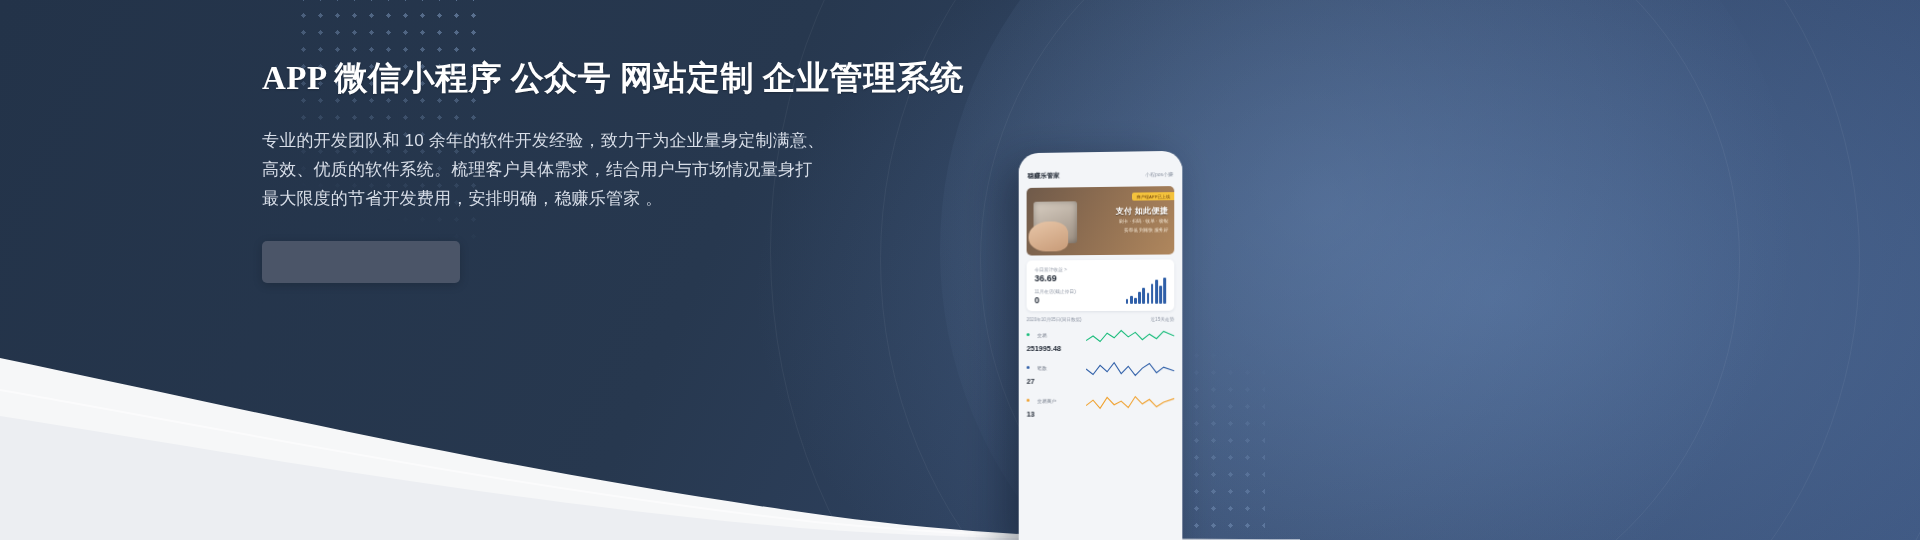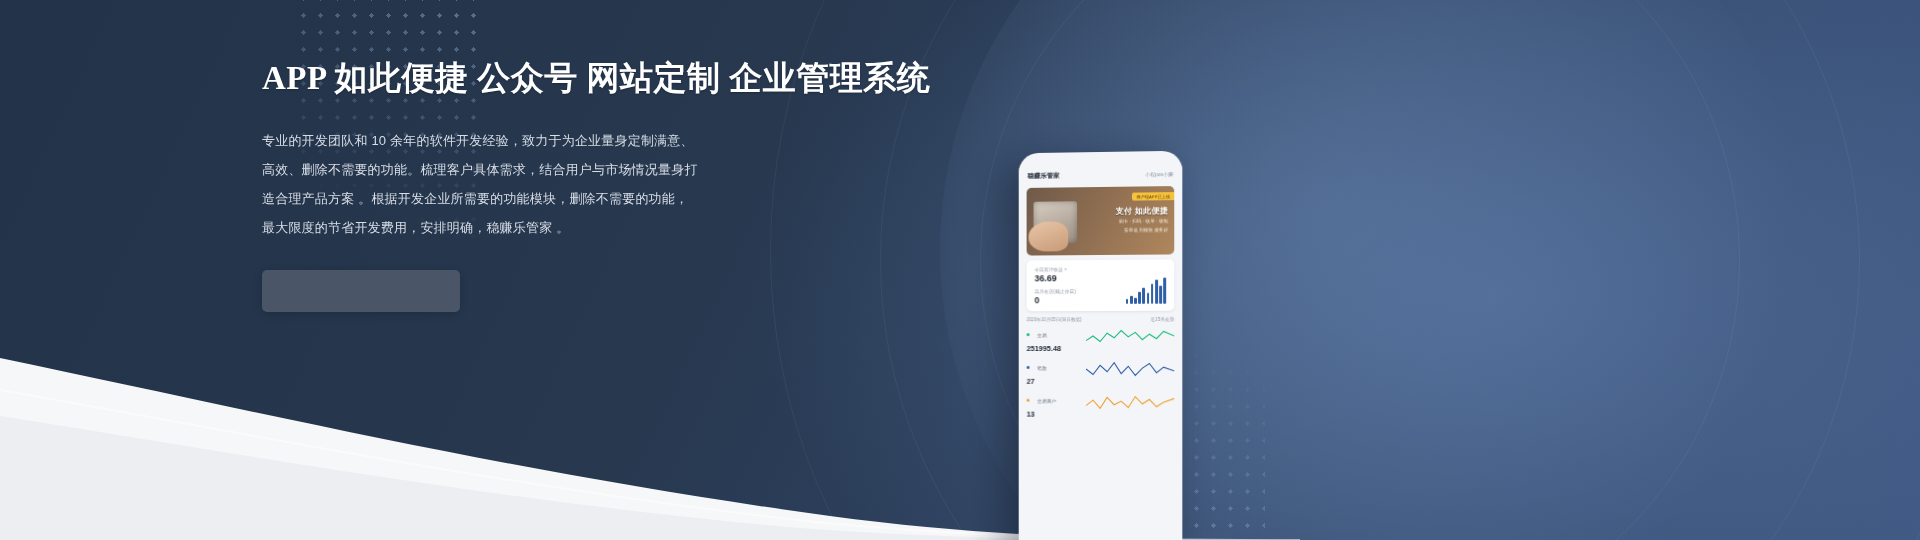--- a/index.html
+++ b/index.html
@@ -48,21 +48,21 @@
     font-weight:bold;
     font-size:33px;
     line-height:1.25;
     color:#ffffff;
     letter-spacing:0.5px;
     white-space:nowrap;
     text-shadow:0 1px 2px rgba(0,0,0,0.25);
   }
   .para { margin-top:27px; }
   .para p {
-    font-size:13px;
+    font-size:17px;
     line-height:29px;
     color:#d8dee8;
     white-space:nowrap;
     letter-spacing:0.2px;
   }
   .cta { margin-top:28px; display:flex; width:198px; height:42px;
          border-radius:5px; overflow:hidden;
          box-shadow:0 2px 10px rgba(0,0,0,0.18); }
   .cta-input {
     flex:1; border:none; outline:none;
@@ -171,26 +171,25 @@
   <div class="dots left"></div>
   <div class="dots right"></div>
 
   <svg class="waves" viewBox="0 0 1300 300" preserveAspectRatio="none">
     <path d="M0,118 C250,170 520,234 830,276 C1010,300 1160,300 1300,300 L1300,300 L0,300 Z" fill="#ffffff" opacity="0.96"></path>
     <path d="M0,176 C230,212 500,262 800,288 C990,302 1150,300 1300,300 L1300,300 L0,300 Z" fill="#eceef2"></path>
     <path d="M0,150 C240,192 510,248 815,282 C1000,300 1155,300 1300,300" fill="none" stroke="#ffffff" stroke-opacity="0.55" stroke-width="2"></path>
   </svg>
 
   <div class="copy">
-    <h1 class="title">APP 如此便捷 公众号 网站定制 企业管理系统</h1>
+    <h1 class="title">APP 微信小程序 公众号 网站定制 企业管理系统</h1>
 
     <div class="para">
       <p>专业的开发团队和 10 余年的软件开发经验，致力于为企业量身定制满意、</p>
-      <p>高效、删除不需要的功能。梳理客户具体需求，结合用户与市场情况量身打</p>
-      <p>造合理产品方案 。根据开发企业所需要的功能模块，删除不需要的功能，</p>
+      <p>高效、优质的软件系统。梳理客户具体需求，结合用户与市场情况量身打</p>
       <p>最大限度的节省开发费用，安排明确，稳赚乐管家 。</p>
     </div>
 
     <div class="cta">
       <input class="cta-input" type="text" placeholder="" style="">
 
     </div>
   </div>
 
   <div class="phone">

